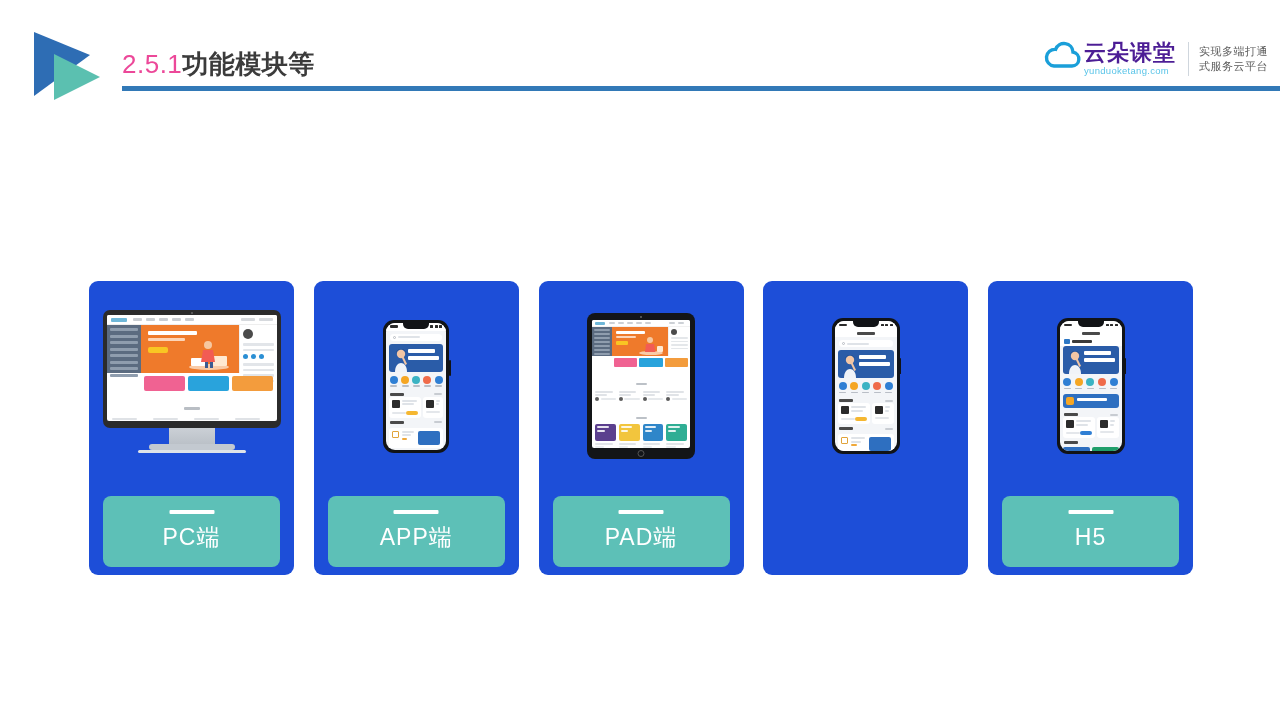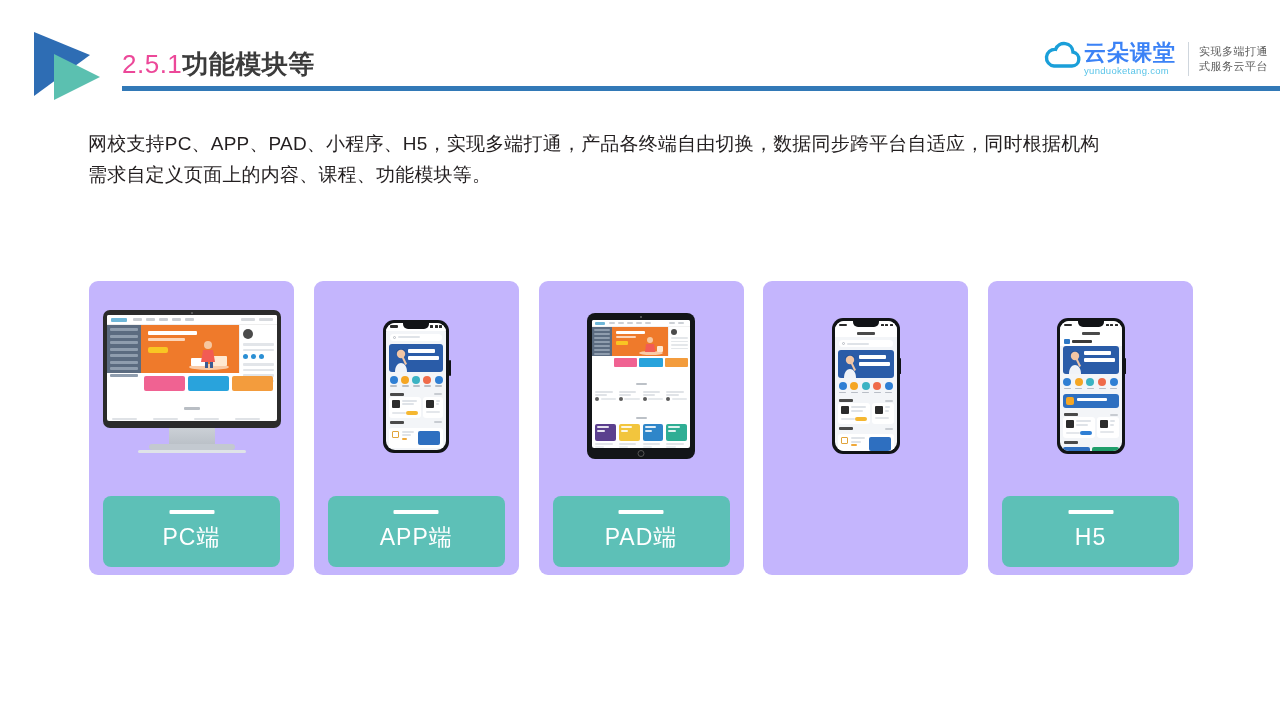--- a/index.html
+++ b/index.html
@@ -25,38 +25,38 @@
 
   .title-rule {
     position: absolute; left: 122px; top: 86px;
     width: 1158px; height: 5px; background: #3279b7;
   }
 
   
   .brand { position: absolute; right: 12px; top: 33px; display: flex; align-items: center; height: 52px; }
   .brand-cloud { position: relative; width: 40px; height: 40px; margin-right: 1px; }
   .brand-text { display: flex; flex-direction: column; justify-content: center; }
-  .brand-name { font-size: 22px; font-weight: 700; color: #3b82f6; letter-spacing: 1px; line-height: 24px; }
+  .brand-name { font-size: 22px; font-weight: 700; color: #4c1d95; letter-spacing: 1px; line-height: 24px; }
   .brand-url  { font-size: 9.5px; color: #59c4e8; letter-spacing: .3px; line-height: 12px; }
   .brand-sep  { width: 1px; height: 34px; background: #cfd6dd; margin: 0 10px 0 12px; }
   .brand-tag  { font-size: 11px; color: #5b5b5b; line-height: 15px; letter-spacing: .5px; }
 
   
   .body-copy {
     position: absolute; left: 88px; top: 128px; width: 1125px;
     font-size: 19px; color: #231f20; line-height: 31px; letter-spacing: .2px;
   }
   .body-copy p + p { margin-top: 0; }
 
   
   .cards { position: absolute; left: 89px; top: 281px; width: 1104px; height: 294px;
            display: flex; justify-content: space-between; }
   .card {
     position: relative; width: 205px; height: 294px;
-    background: #c4b5fd; border-radius: 9px;
+    background: #1d4ed8; border-radius: 9px;
   }
   .device-area { position:absolute; left:0; top:0; width:205px; height:210px;
                  display:flex; align-items:center; justify-content:center; }
 
   .chip {
     position: absolute; left: 14px; bottom: 8px; width: 177px; height: 71px;
     background: #5dc0b7; border-radius: 8px;
     display: flex; align-items: center; justify-content: center;
   }
   .chip .dash {
@@ -258,24 +258,20 @@
         <div class="brand-url">yunduoketang.com</div>
       </div>
       <div class="brand-sep"></div>
       <div class="brand-tag">
         <div>实现多端打通</div>
         <div>式服务云平台</div>
       </div>
     </div>
   </div>
 
-  <div class="body-copy">
-    <p>网校支持PC、APP、PAD、小程序、H5，实现多端打通，产品各终端自由切换，数据同步跨平台自适应，同时根据机构</p>
-    <p>需求自定义页面上的内容、课程、功能模块等。</p>
-  </div>
 
   <div class="cards">
 
     <div class="card">
       <div class="device-area">
         <div class="pc">
           <div class="pc-screen">
             <div class="cam"></div>
             <div class="pc-inner">
               <div class="pcn">

